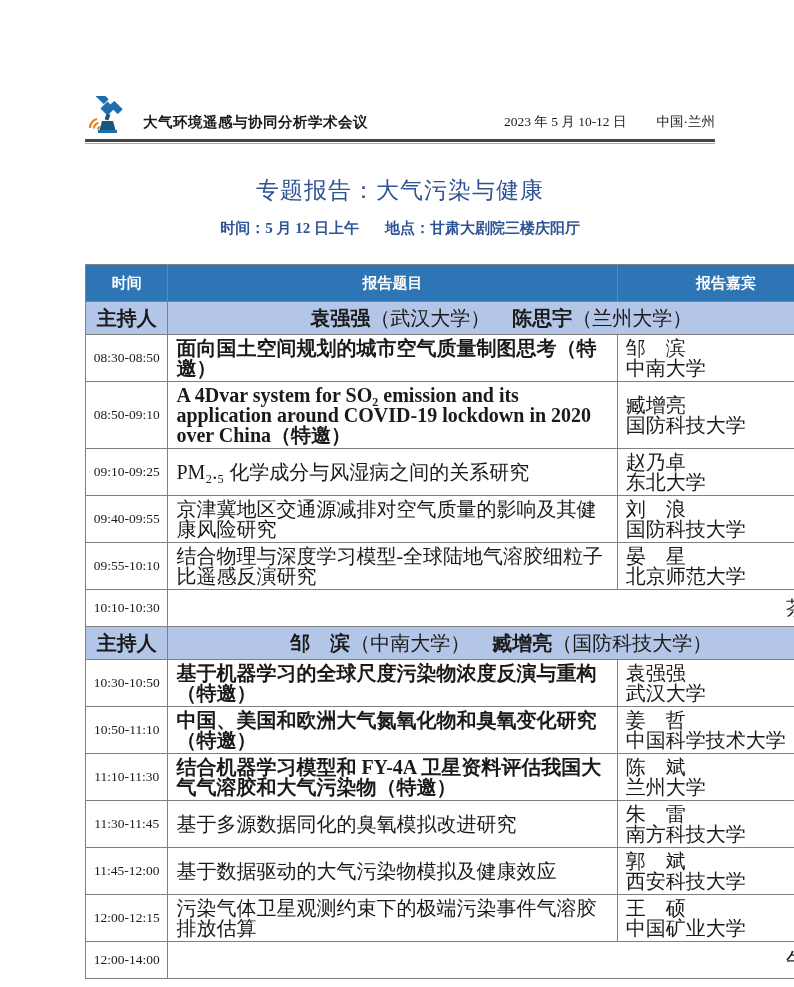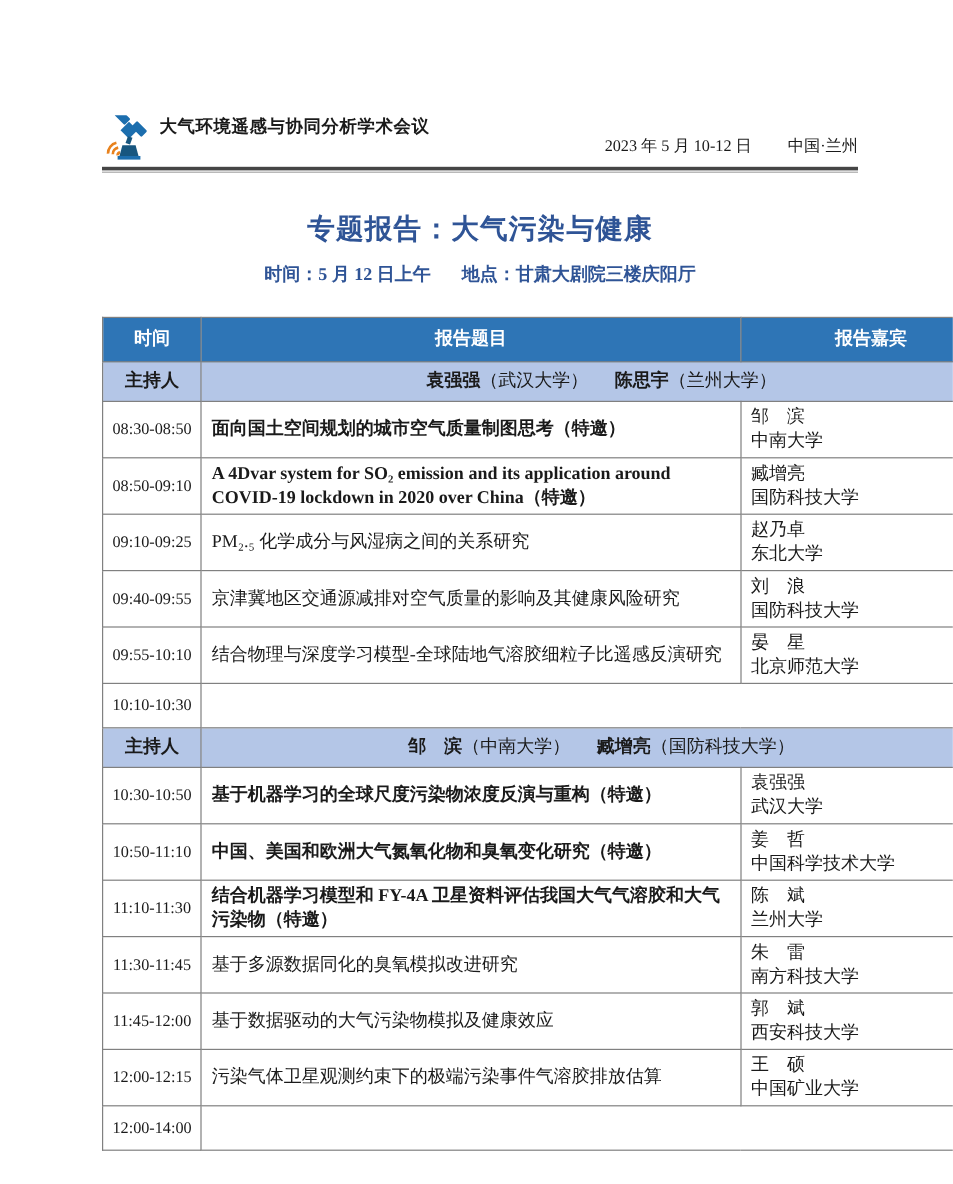--- a/index.html
+++ b/index.html
@@ -6,49 +6,49 @@
   body {
     width:794px; height:987px; overflow:hidden;
     font-family:"Liberation Serif","DejaVu Serif",serif;
     color:#1a1a1a;
     position:relative;
   }
   .content { padding:72px 79px 0 85px; }
 
   
   .page-header { display:flex; justify-content:space-between; align-items:flex-end; }
-  .ph-left { display:flex; align-items:flex-start; gap:6px; }
+  .ph-left { display:flex; align-items:flex-end; gap:16px; }
   .ph-left svg { display:block; margin-bottom:-2px; }
   .conf-name { font-weight:bold; font-size:14.5px; letter-spacing:0.5px; white-space:nowrap; }
   .ph-right { font-size:13.5px; white-space:nowrap; padding-bottom:1px;margin-top:41px; }
   .ph-right .dates { margin-right:30px; }
   .header-rule-thick { margin-top:7px; height:3px; background:#454545; }
   .header-rule-thin  { margin-top:1px; height:1px; background:#a8a8a8; }
 
   
   .session-title {
     margin:31px 0 0 0; text-align:center;
-    font-size:23px; font-weight:bold; letter-spacing:1px;
+    font-size:23px; font-weight:normal; letter-spacing:1px;
     color:var(--title-blue,#2F5496);
   }
   .session-meta {
     margin-top:13px; text-align:center;
     font-size:15px; font-weight:bold;
     color:var(--title-blue,#2F5496);
   }
   .session-meta .venue { margin-left:26px; }
 
   
   table.program { margin-top:26px; width:750px; border-collapse:collapse; table-layout:fixed; }
   col.c-time  { width:11%; }
   col.c-title { width:60%; }
   col.c-guest { width:29%; }
   .program th, .program td {
     border:1px solid #808080;
-    font-size:15px; line-height:20px;
+    font-size:20px; line-height:20px;
     vertical-align:middle;
     padding:3px 8px;
   }
   .program thead th {
     background:var(--table-header-bg,#2E75B6);
     color:#ffffff; font-weight:bold; font-size:15px;
     text-align:center; padding:8px 4px;
   }
   tr.row-chair td { background:var(--chair-row-bg,#B4C6E7); padding:6px 8px; }
   .chair-label { text-align:center; font-weight:bold; }

